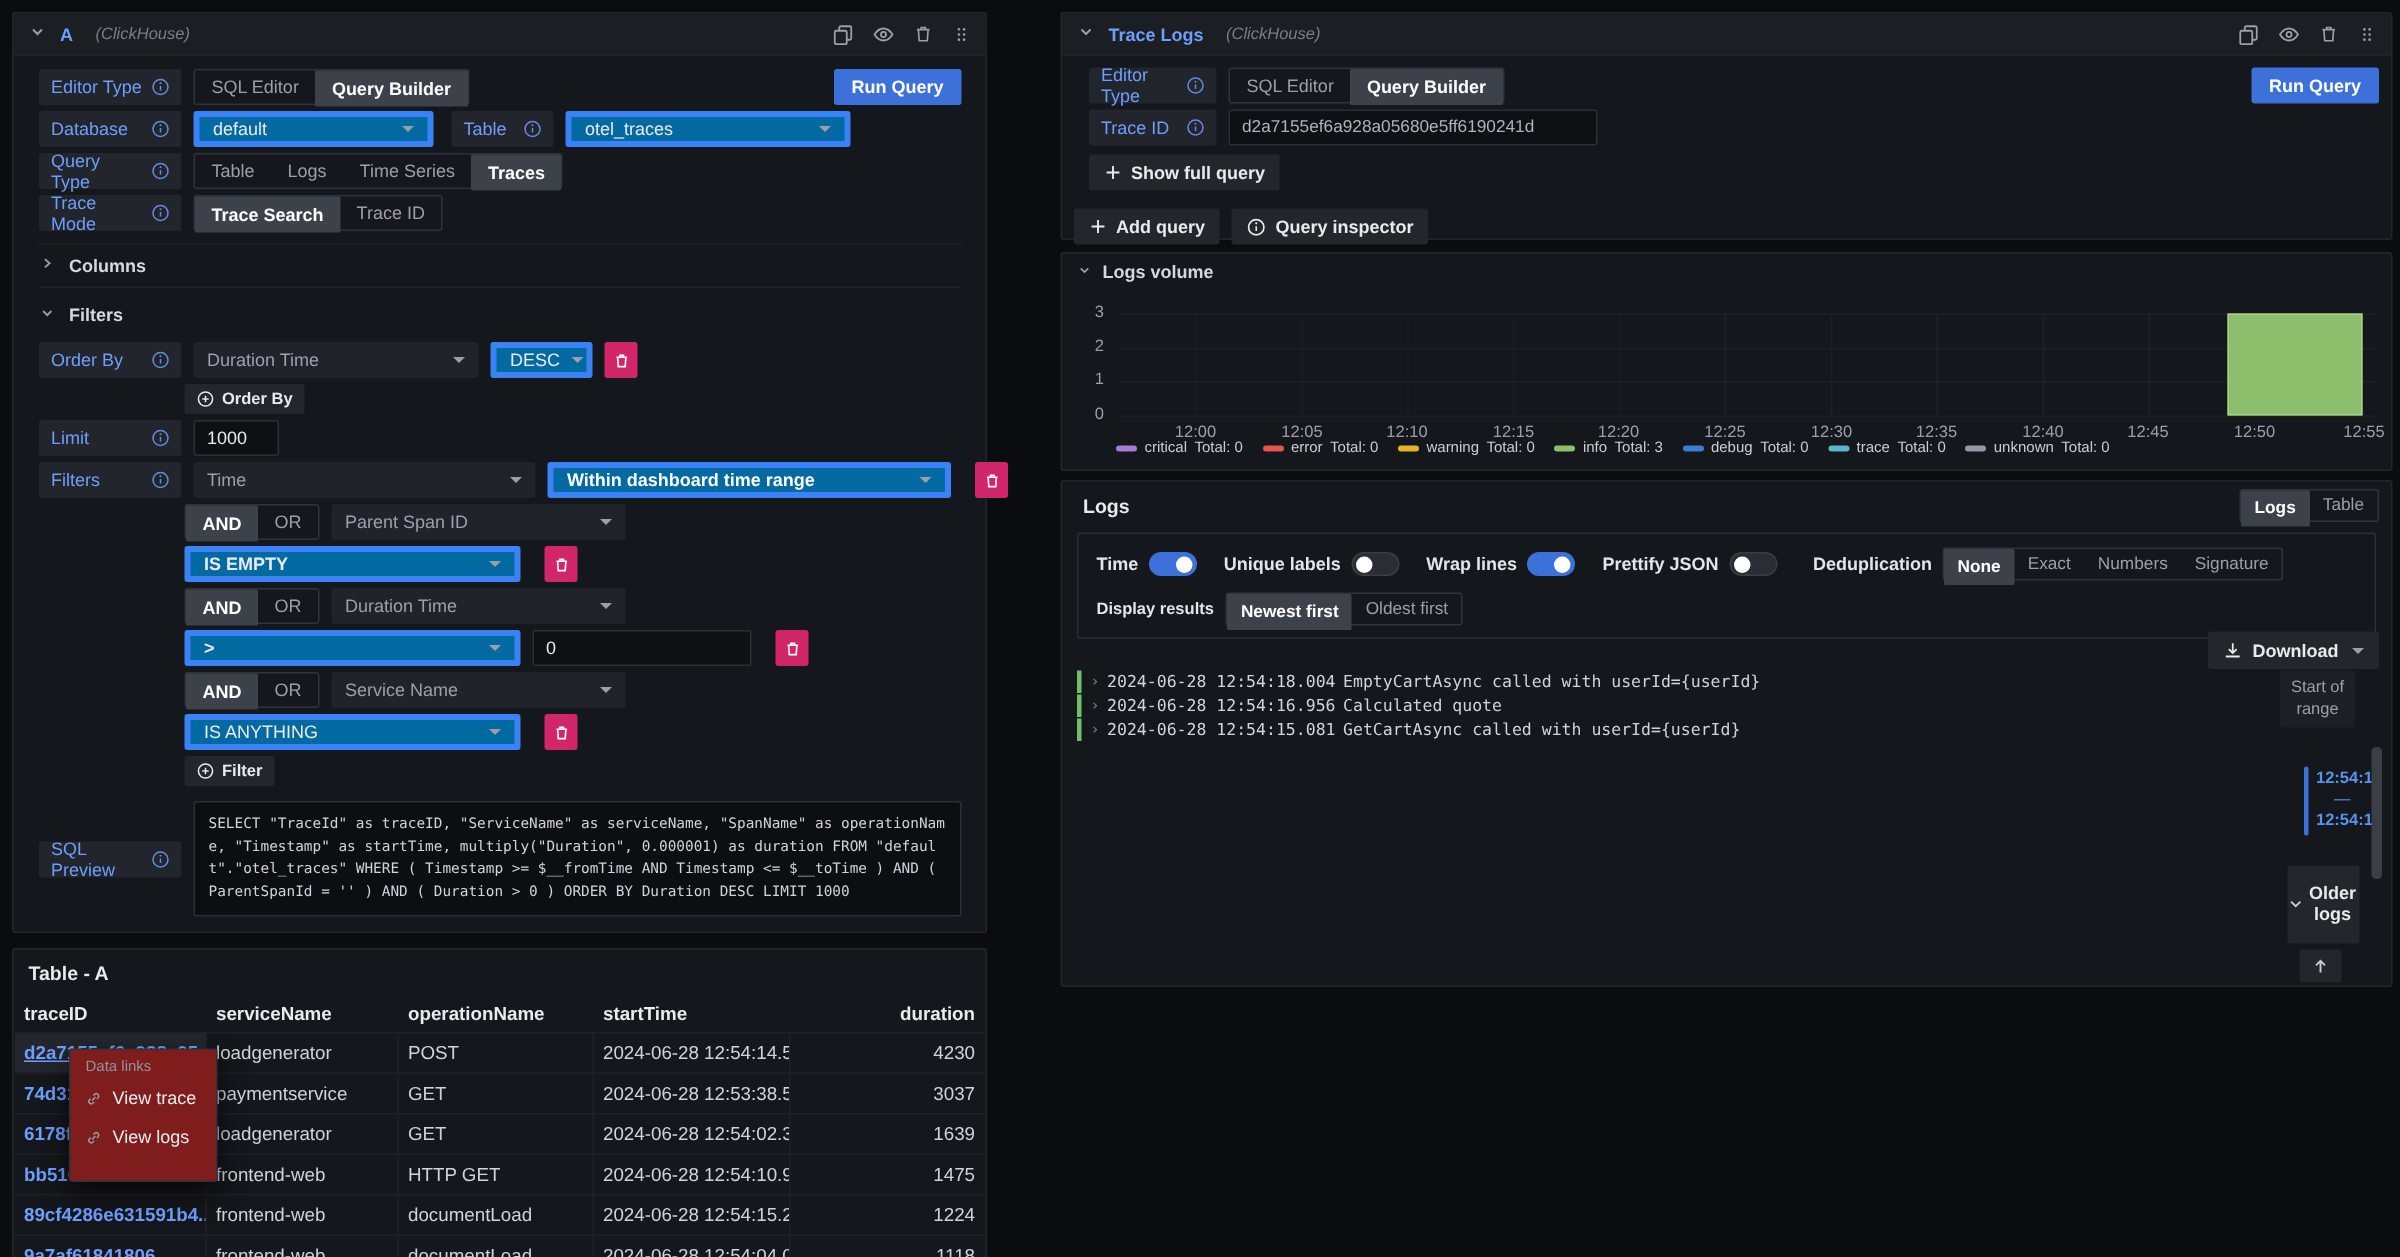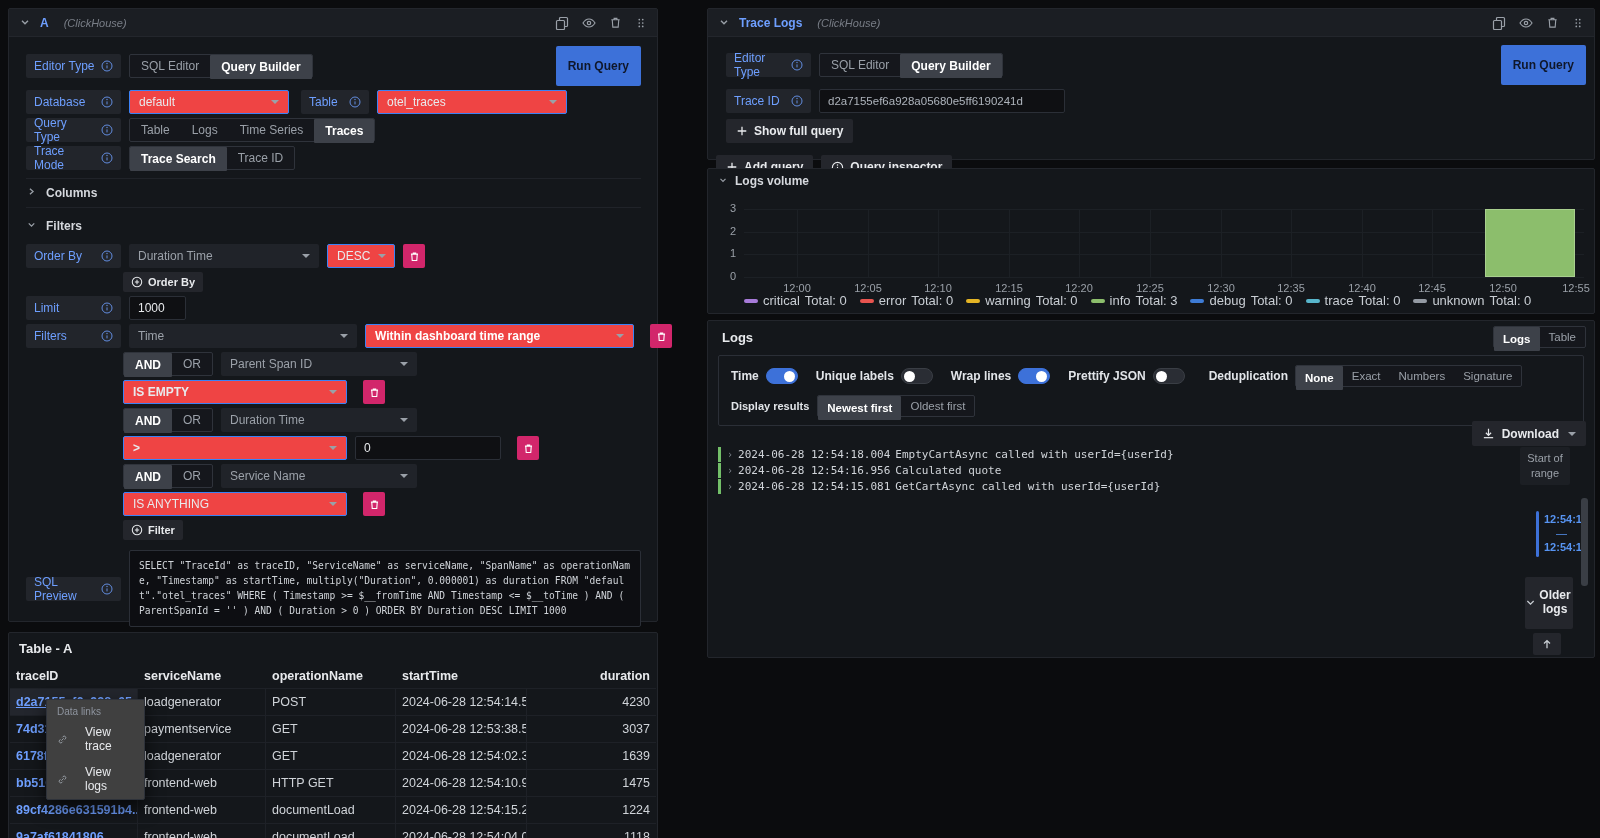--- a/index.html
+++ b/index.html
@@ -14,52 +14,52 @@
   .row{display:flex;align-items:center;gap:8px;margin-bottom:4px;}
   .pill{background:#22252b;color:#6e9fff;font-size:12px;font-weight:500;display:inline-flex;align-items:center;justify-content:space-between;gap:6px;padding:0 8px;height:24px;border-radius:2px;box-sizing:border-box;flex:none;}
   .pill svg{color:#6e9fff;opacity:.85;}
   .seg{display:inline-flex;border:1px solid #2f333b;background:#15171c;border-radius:2px;height:24px;box-sizing:border-box;align-items:stretch;}
   .seg .opt{display:flex;align-items:center;padding:0 11px;font-size:12px;color:#9aa0a8;font-weight:500;border-radius:1px;white-space:nowrap;}
   .seg .opt.sel{background:#3d4149;color:#fff;font-weight:700;}
   .seg.small{height:22px;}
   .seg.small .opt{padding:0 9px;font-size:11.5px;}
   .sel{height:24px;display:inline-flex;align-items:center;justify-content:space-between;padding:0 9px;font-size:12px;border-radius:2px;box-sizing:border-box;flex:none;}
   .sel-flat{background:#202329;color:#9ba1a9;}
-  .sel-dark{background:#ef4444;border:1px solid #3b82f6;color:#e8eaed;}
+  .sel-dark{background:#0369a1;border:4px solid #3b82f6;color:#e8eaed;}
   .inp{background:#0f1013;border:1px solid #2b2f37;color:#e8eaed;height:24px;line-height:22px;padding:0 8px;font-size:12px;border-radius:2px;box-sizing:border-box;flex:none;}
   .caret{width:0;height:0;border-left:4px solid transparent;border-right:4px solid transparent;border-top:4px solid #9aa0a8;margin-left:8px;flex:none;}
   .del{width:22px;height:24px;background:#d2266b;border-radius:2px;display:inline-flex;align-items:center;justify-content:center;color:#fff;flex:none;}
-  .runq{background:#3d71d9;color:#0f172a;font-size:12px;font-weight:700;height:40px;display:inline-flex;align-items:center;padding:0 12px;border-radius:2px;margin-left:auto;flex:none;}
+  .runq{background:#3d71d9;color:#ffffff;font-size:12px;font-weight:700;height:24px;display:inline-flex;align-items:center;padding:0 12px;border-radius:2px;margin-left:auto;flex:none;}
   .btn-sec{height:24px;background:#24262c;color:#e8eaed;font-size:12px;font-weight:600;display:inline-flex;align-items:center;gap:6px;padding:0 10px;border-radius:2px;flex:none;box-sizing:border-box;}
   .btn-mini{height:20px;background:#24262c;color:#e8eaed;font-size:11px;font-weight:600;display:inline-flex;align-items:center;gap:5px;padding:0 8px;border-radius:2px;flex:none;}
   .sect{display:flex;align-items:center;gap:9px;height:28px;color:#d5d8dd;font-size:12px;font-weight:700;border-bottom:1px solid #202329;margin:4px 0;}
   .sect.topline{border-top:1px solid #202329;margin-top:8px;}
   .indent{margin-left:97px;}
   .code{flex:1;background:#0d0e12;border:1px solid #2b2f37;border-radius:2px;color:#d0d4d9;font-family:"DejaVu Sans Mono",monospace;font-size:9.6px;line-height:1.55;padding:8px 9px;white-space:pre-wrap;word-break:break-all;min-height:48px;}
   
   .tbl-title{color:#e8eaed;font-size:13px;font-weight:700;padding:8px 0 8px 10px;}
   .tbl{display:grid;grid-template-columns:128px 128px 130px 131px 1fr;margin:0 1px;}
   .th{height:24px;line-height:24px;font-size:12.5px;color:#e8eaed;font-weight:700;padding:0 6px;white-space:nowrap;overflow:hidden;}
   .td{height:26px;line-height:26px;font-size:12.5px;color:#d0d4d9;font-weight:500;padding:0 6px;border-top:1px solid #1e2127;border-right:1px solid #1e2127;white-space:nowrap;overflow:hidden;}
   .td.c5{border-right:none;text-align:right;}
   .td.link{color:#6e9fff;font-weight:600;}
   .td.hov{background:#23262d;text-decoration:underline;}
-  .ctx{position:absolute;left:46px;top:699px;width:97px;background:#404040;border:1px solid #2e323a;border-radius:2px;box-shadow:0 8px 18px rgba(0,0,0,.65);z-index:10;padding:3px 0 0;}
+  .ctx{position:absolute;left:46px;top:699px;width:97px;background:#7f1d1d;border:1px solid #2e323a;border-radius:2px;box-shadow:0 8px 18px rgba(0,0,0,.65);z-index:10;padding:3px 0 16px;}
   .ctx .hdr{font-size:10px;color:#8e949e;padding:3px 10px 2px;}
-  .ctx .item{display:flex;align-items:center;gap:17px;padding:6px 10px;font-size:12px;color:#e8eaed;font-weight:500;}
+  .ctx .item{display:flex;align-items:center;gap:7px;padding:6px 10px;font-size:12px;color:#e8eaed;font-weight:500;}
   .ctx .item svg{color:#9aa0a8;flex:none;}
   
   .cv-head{display:flex;align-items:center;gap:7px;height:24px;padding-left:10px;color:#d5d8dd;font-size:12px;font-weight:700;}
   .plot{position:absolute;left:36px;right:10px;top:40px;height:68px;background-image:repeating-linear-gradient(to right,#1c2025 0,#1c2025 1px,transparent 1px,transparent 70.6px);background-position:53px 0;}
   .gl{position:absolute;left:0;right:0;height:1px;background:#1c2025;}
   .ylab{position:absolute;left:12px;width:16px;text-align:right;color:#9aa0a8;font-size:11px;}
   .xt{position:absolute;top:calc(100% + 5px);transform:translateX(-50%);color:#9aa0a8;font-size:11px;white-space:nowrap;}
   .vbar{position:absolute;right:9px;top:0;bottom:0;width:90px;border:1px solid #a8cf8e;box-sizing:border-box;}
   .legend{position:absolute;left:36px;top:124px;display:flex;gap:13px;align-items:center;}
-  .leg{display:flex;align-items:center;gap:5px;font-size:13px;color:#c9ced4;}
+  .leg{display:flex;align-items:center;gap:5px;font-size:10px;color:#c9ced4;}
   .leg .sw{width:14px;height:4px;border-radius:2px;flex:none;}
   
   .lp-head{display:flex;align-items:center;height:32px;padding:0 8px 0 14px;}
   .lp-title{color:#e8eaed;font-size:13px;font-weight:700;}
   .ctrl-box{margin:2px 10px 0;border:1px solid #2b2f37;border-radius:2px;padding:9px 12px 8px;}
   .crow{display:flex;align-items:center;gap:18px;}
   .crow2{display:flex;align-items:center;gap:8px;margin-top:8px;}
   .tgl-grp{display:flex;align-items:center;gap:7px;}
   .tgl-lab{color:#e2e5e9;font-size:12px;font-weight:600;white-space:nowrap;}
   .tgl-lab.sm{font-size:11px;}

